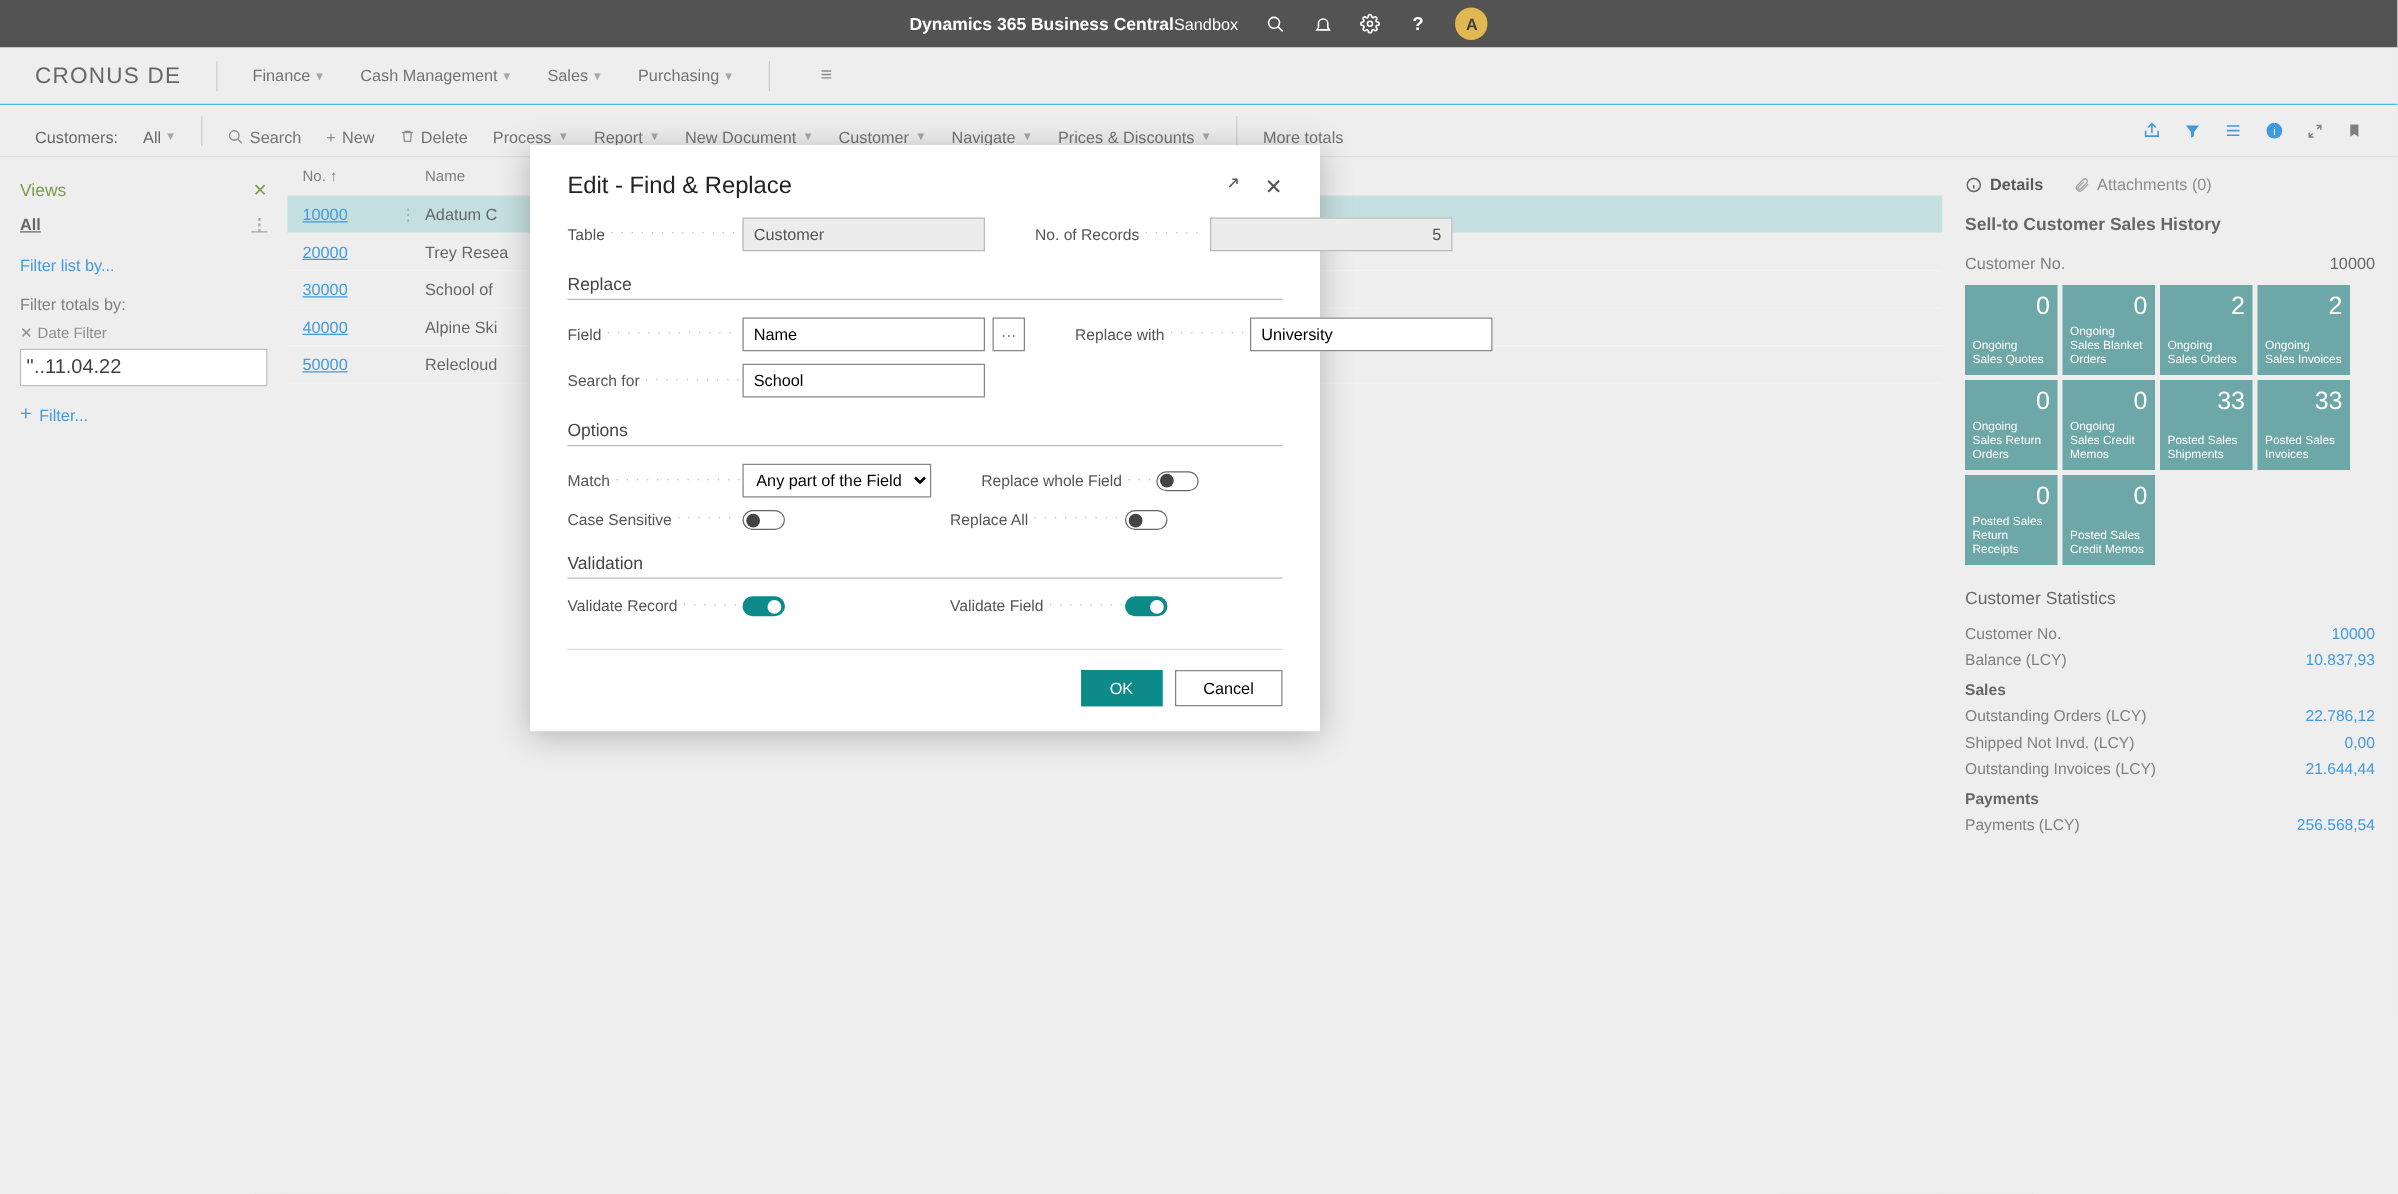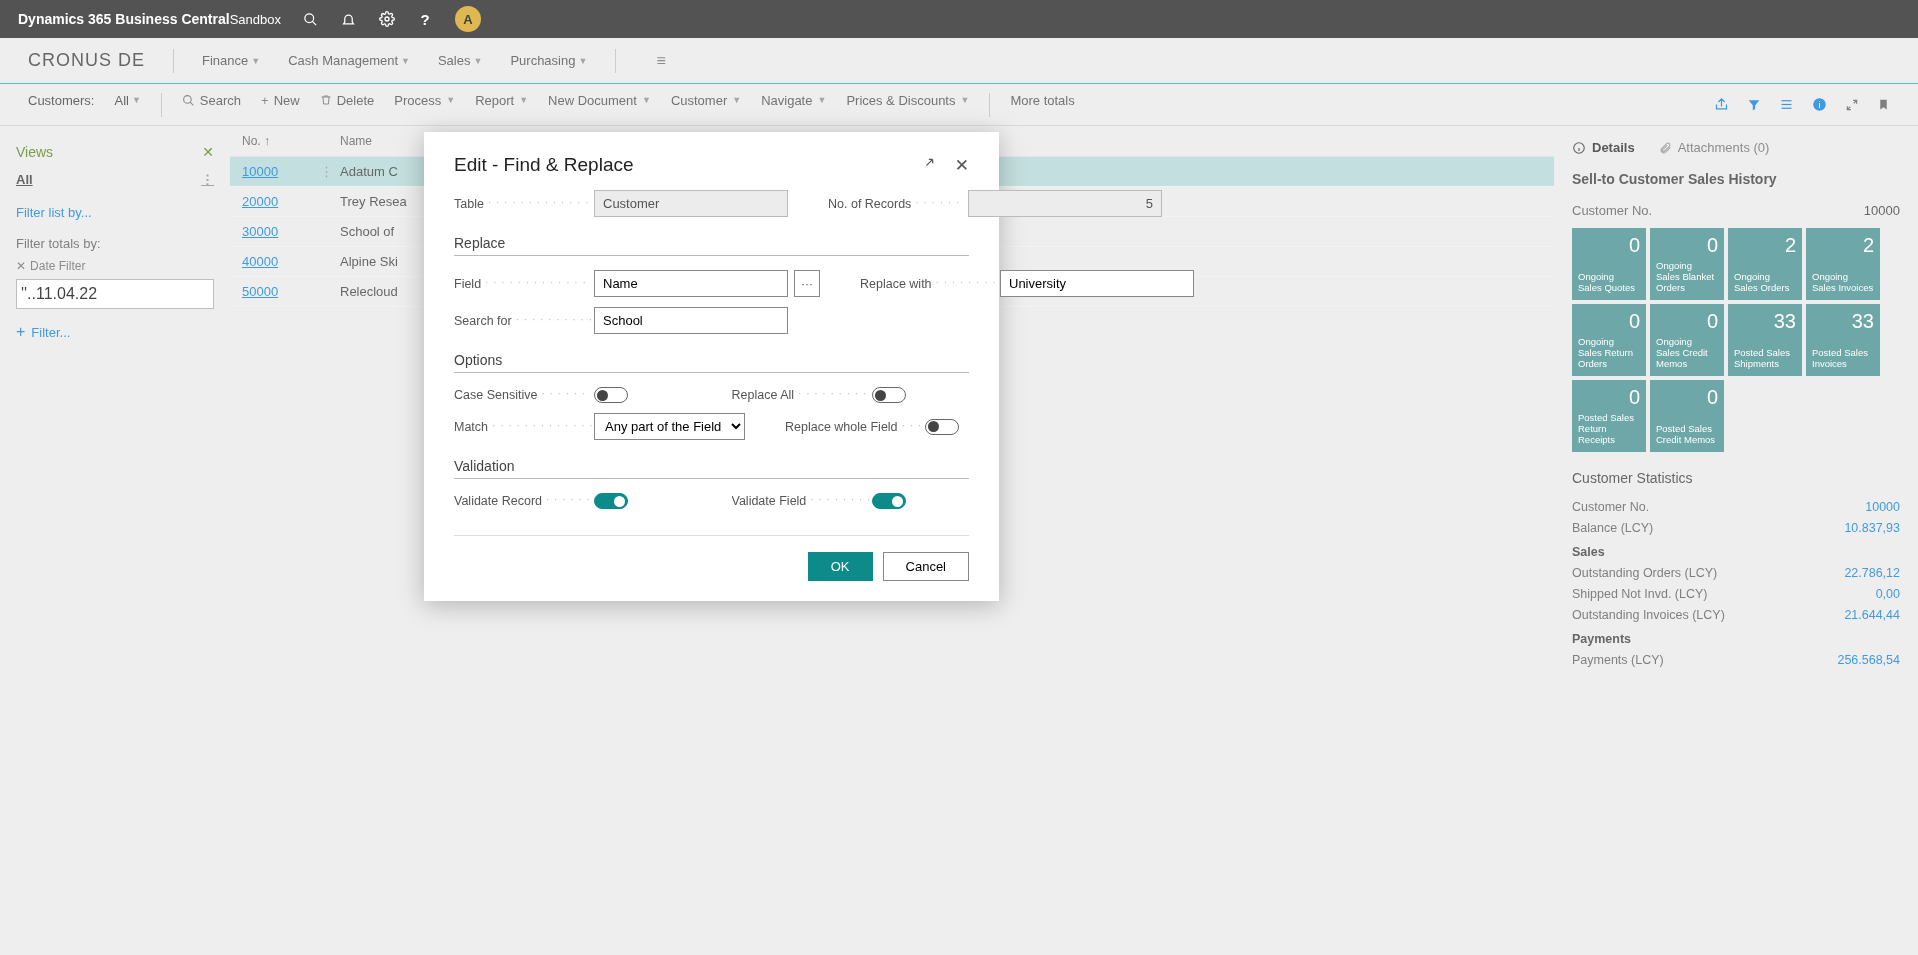--- a/index.html
+++ b/index.html
@@ -1,29 +1,29 @@
 <!DOCTYPE html>
 <html><head>
 <meta charset="utf-8">
 <style>
 *{box-sizing:border-box;margin:0;padding:0;font-family:"Segoe UI",Arial,sans-serif}
 body{background:#e8e8e8;width:1918px;height:955px;overflow:hidden;position:relative}
-.topbar{background:#1a1a1a;height:38px;display:flex;align-items:center;padding:0 18px;color:#fff;justify-content:flex-start}
+.topbar{background:#1a1a1a;height:38px;display:flex;align-items:center;padding:0 18px;color:#fff;justify-content:center}
 .topbar-left{font-size:14px;font-weight:600}
 .topbar-right{display:flex;align-items:center;gap:22px}
 .topbar-right .env{font-size:13px}
 .tb-icon{width:16px;height:16px;display:flex;align-items:center;justify-content:center;cursor:pointer;color:#fff}
 .avatar{width:26px;height:26px;border-radius:50%;background:#d4a017;color:#000;display:flex;align-items:center;justify-content:center;font-weight:600;font-size:13px}
 .menubar{background:#e8e8e8;height:46px;display:flex;align-items:center;padding:0 28px;gap:28px;border-bottom:1px solid #0ea5e9}
 .company{font-size:18px;font-weight:400;color:#333;letter-spacing:1px}
 .menubar .mitem{font-size:13px;color:#444;cursor:pointer;display:flex;align-items:center;gap:3px}
 .chev{font-size:9px;color:#888}
 .hamb{margin-left:12px;color:#666;cursor:pointer}
 .actionbar{background:#e8e8e8;height:42px;display:flex;align-items:center;padding:0 28px;justify-content:space-between;border-bottom:1px solid #ccc}
-.ab-left{display:flex;align-items:flex-start;gap:20px}
+.ab-left{display:flex;align-items:flex-end;gap:20px}
 .ab-label{font-size:13px;color:#333}
 .ab-view{font-size:13px;color:#333;display:flex;align-items:center;gap:3px}
 .ab-sep{width:1px;height:24px;background:#bbb}
 .ab-link{font-size:13px;color:#444;cursor:pointer;display:flex;align-items:center;gap:5px}
 .ab-right{display:flex;align-items:center;gap:18px;color:#555}
 .ab-icon{cursor:pointer;display:flex;align-items:center}
 .content{display:flex;height:calc(955px - 38px - 46px - 42px)}
 .sidebar{width:230px;padding:18px 16px;background:#e8e8e8}
 .views-hd{display:flex;justify-content:space-between;align-items:center;margin-bottom:12px}
 .views-hd span{font-size:14px;font-weight:400;color:#4d7c0f}
@@ -52,21 +52,21 @@
 .fb-row .v{color:#333}
 .tiles{display:flex;flex-wrap:wrap;gap:4px;margin-bottom:18px}
 .tile{width:74px;height:72px;background:#3d8a8a;color:#fff;display:flex;flex-direction:column;justify-content:space-between;padding:6px;cursor:pointer}
 .tile .tn{font-size:20px;text-align:right;font-weight:300}
 .tile .tl{font-size:9.5px;line-height:1.15}
 .stats-hd{font-size:14px;font-weight:400;color:#333;margin-bottom:14px}
 .stat-row{display:flex;justify-content:space-between;font-size:12.5px;color:#555;margin-bottom:7px}
 .stat-row .v{color:#0078d4}
 .sect-hd{font-size:12.5px;font-weight:600;color:#333;margin:10px 0 7px}
 .overlay{position:absolute;inset:0;background:rgba(255,255,255,0.25)}
-.modal{position:absolute;left:424px;top:132px;width:575px;background:#fff;box-shadow:0 4px 24px rgba(0,0,0,.25);padding:22px 30px 20px}
+.modal{position:absolute;left:424px;top:116px;width:632px;background:#fff;box-shadow:0 4px 24px rgba(0,0,0,.25);padding:22px 30px 20px}
 .modal-head{display:flex;justify-content:space-between;align-items:center;margin-bottom:14px}
 .modal-title{font-size:19px;color:#222}
 .modal-acts{display:flex;gap:18px;color:#555}
 .modal-acts span{cursor:pointer}
 .sect{margin-bottom:18px}
 .sect h3{font-size:14px;font-weight:400;color:#444;border-bottom:1px solid #bbb;padding-bottom:4px;margin-bottom:14px}
 .form-row{display:flex;gap:40px;margin-bottom:10px}
 .fgroup{display:flex;align-items:center;flex:1}
 .flabel{width:140px;font-size:12.5px;color:#555;position:relative;overflow:hidden}
 .flabel::after{content:"· · · · · · · · · · · · · · · · · ·";position:absolute;color:#bbb;margin-left:4px;letter-spacing:1px;font-size:10px}
@@ -433,44 +433,44 @@
         <input class="finput" value="School" style="">
       </div>
       <div class="fgroup"></div>
     </div>
   </div>
 
   <div class="sect">
     <h3>Options</h3>
     <div class="form-row">
       <div class="fgroup">
+        <span class="flabel">Match</span>
+        <select class="fselect"><option>Any part of the Field</option></select>
+      </div>
+      <div class="fgroup">
+        <span class="flabel">Replace whole Field</span>
+        <div class="toggle">
+            <div class="knob"></div>
+          </div>
+      </div>
+    </div>
+    <div class="form-row">
+      <div class="fgroup">
         <span class="flabel">Case Sensitive</span>
         <div class="toggle">
             <div class="knob"></div>
           </div>
       </div>
       <div class="fgroup">
         <span class="flabel">Replace All</span>
         <div class="toggle">
             <div class="knob"></div>
           </div>
       </div>
     </div>
-    <div class="form-row">
-      <div class="fgroup">
-        <span class="flabel">Match</span>
-        <select class="fselect"><option>Any part of the Field</option></select>
-      </div>
-      <div class="fgroup">
-        <span class="flabel">Replace whole Field</span>
-        <div class="toggle">
-            <div class="knob"></div>
-          </div>
-      </div>
-    </div>
   </div>
 
   <div class="sect">
     <h3>Validation</h3>
     <div class="form-row">
       <div class="fgroup">
         <span class="flabel">Validate Record</span>
         <div class="toggle on">
             <div class="knob"></div>
           </div>

